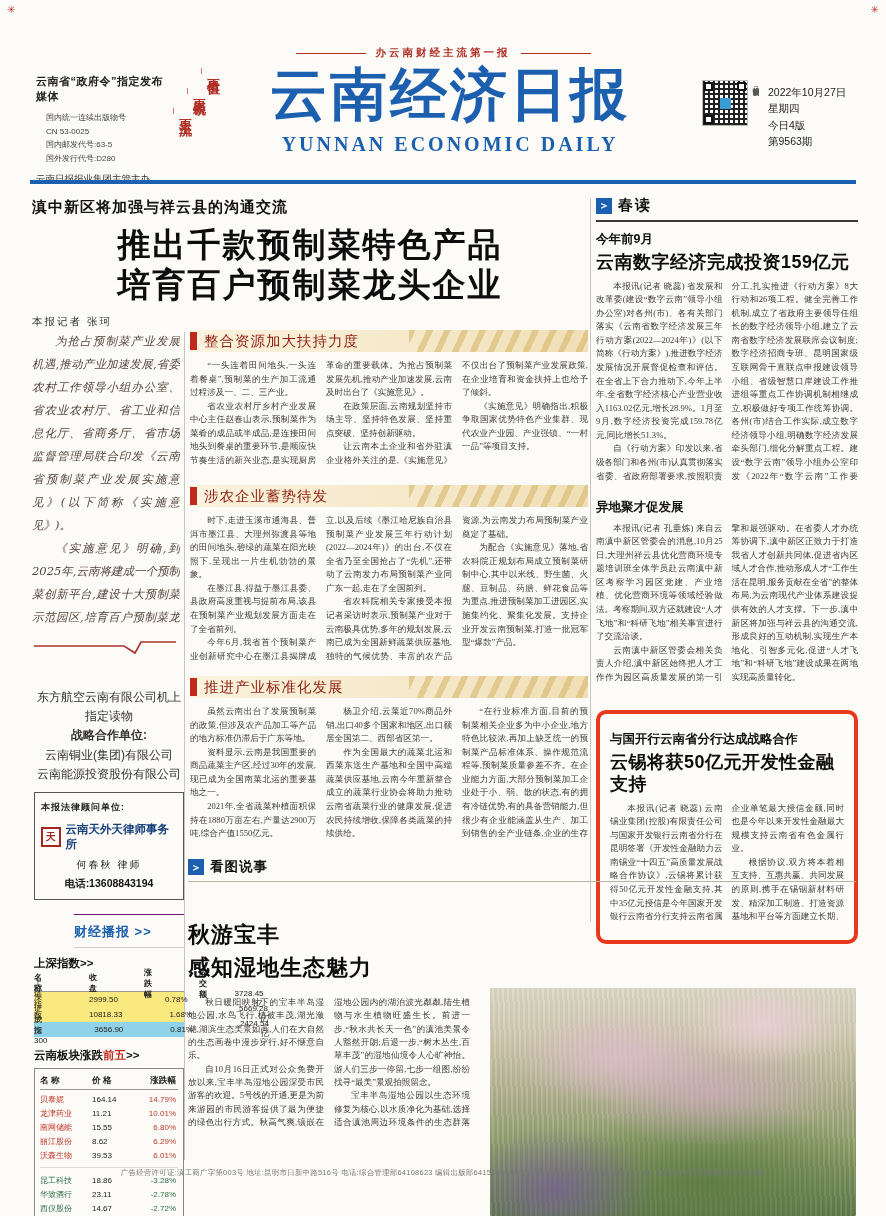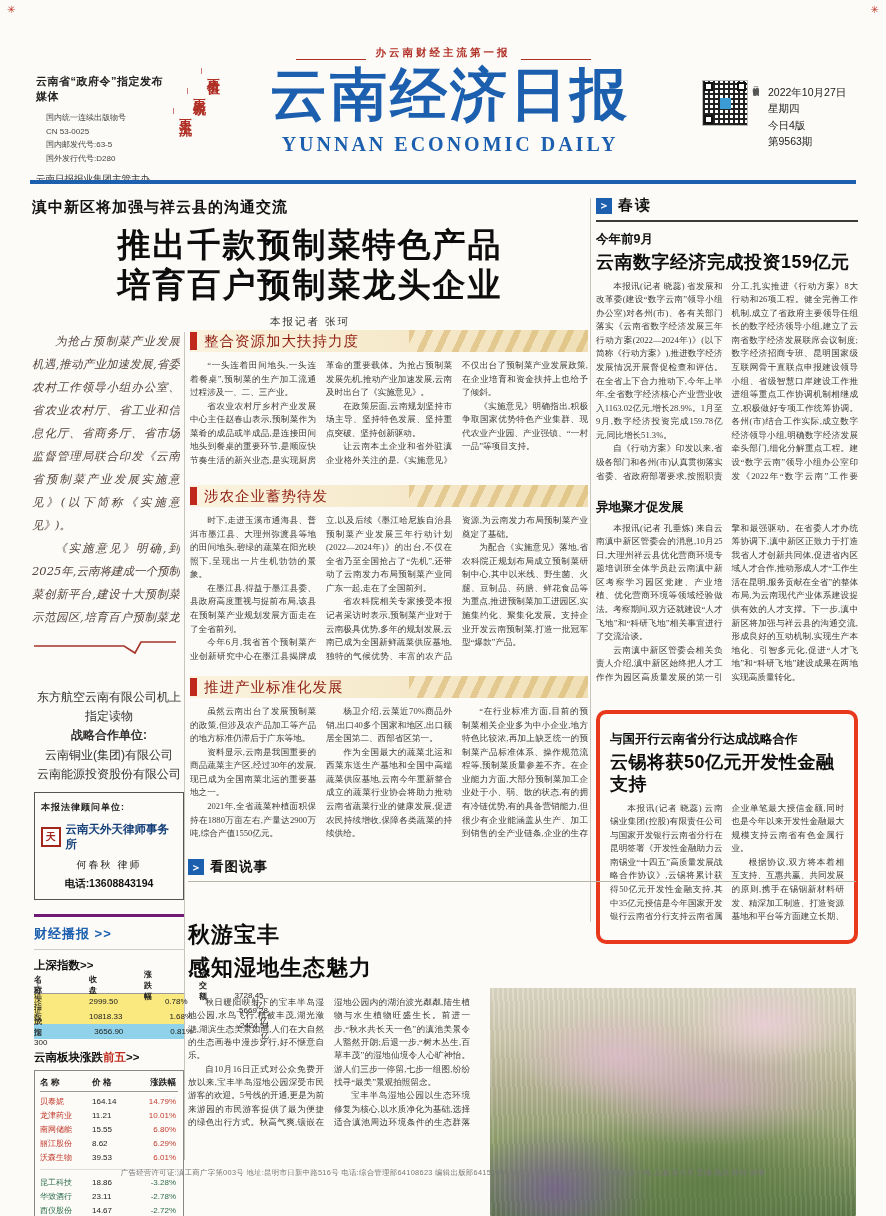--- a/index.html
+++ b/index.html
@@ -5,21 +5,21 @@
   html,body{margin:0;padding:0;background:#e9e7e2;}
   .page{position:relative;width:886px;height:1216px;margin:0 auto;background:#fcfbf8;
         font-family:"Liberation Sans",sans-serif;color:#222;overflow:hidden;}
   [data-name]{box-sizing:border-box;}
 
   
   .corner{position:absolute;color:#c23a2b;font-size:10px;}
   .corner.l{left:7px;top:4px;} .corner.r{right:7px;top:4px;}
 
   
-  .top-slogan{position:absolute;left:0;top:46px;width:100%;display:flex;align-items:flex-end;justify-content:center;gap:10px;}
+  .top-slogan{position:absolute;left:0;top:46px;width:100%;display:flex;align-items:center;justify-content:center;gap:10px;}
   .top-slogan .txt{color:#b03026;font-size:10.5px;letter-spacing:3px;font-weight:bold;}
   .top-slogan .rule{width:70px;height:0;border-top:1px solid #b03026;}
 
   .mh-left{position:absolute;left:36px;top:74px;width:138px;}
   .mh-designation{font-size:11px;font-weight:bold;color:#222;letter-spacing:.5px;}
   .mh-codes{margin-top:7px;font-size:8px;color:#444;line-height:1.7;padding-left:10px;}
   .mh-org{margin-top:8px;font-size:9.5px;color:#333;}
 
   .v-slogan{position:absolute;writing-mode:vertical-rl;color:#b03026;font-size:13px;font-weight:bold;
             font-family:"Liberation Serif",serif;border-left:1px solid #c77;padding-left:2px;letter-spacing:2px;}
@@ -44,21 +44,21 @@
 
   
   .vrule{position:absolute;width:0;border-left:1px solid #c9c5bd;}
   .vr-mid{left:590px;top:198px;height:724px;}
   .vr-side{left:184px;top:332px;height:828px;}
 
   
   .lead-head{position:absolute;left:32px;top:198px;width:556px;}
   .lead-kicker{font-size:15px;font-weight:bold;color:#111;letter-spacing:1px;}
   .lead-h1{margin-top:8px;text-align:center;font-size:33px;font-weight:900;letter-spacing:2px;color:#0d0d0d;line-height:1.22;}
-  .lead-byline{margin-top:9px;text-align:center;font-size:10.5px;color:#333;letter-spacing:2px;}
+  .lead-byline{margin-top:9px;text-align:left;font-size:10.5px;color:#333;letter-spacing:2px;}
 
   .lead-intro{position:absolute;left:32px;top:330px;width:148px;}
   .intro-text{font-family:"DejaVu Serif","Liberation Serif",serif;font-style:italic;font-size:11.5px;
               line-height:2.0;color:#55453c;text-align:justify;height:300px;overflow:hidden;}
   .intro-text p{margin:0;text-indent:2em;}
   .intro-deco{margin-top:10px;}
 
   .lead-secs{position:absolute;left:190px;top:330px;width:398px;}
   .sec-h{position:relative;height:22px;display:flex;align-items:center;padding-left:14px;
          background:linear-gradient(90deg,#fbf3df 0%,#f4e6c4 70%,#f0dfb5 100%);overflow:hidden;}
@@ -94,22 +94,22 @@
   .airline .b{font-weight:bold;}
   .legal-box{margin-top:8px;border:1.5px solid #555;padding:8px 6px;}
   .legal-label{font-size:9px;font-weight:bold;color:#222;letter-spacing:1px;}
   .firm-row{display:flex;align-items:center;gap:5px;margin-top:8px;}
   .law-logo{width:20px;height:20px;border:2px solid #a3271c;color:#a3271c;font-size:10px;font-weight:bold;
             display:flex;align-items:center;justify-content:center;background:#fff;}
   .firm-name{font-size:11.5px;font-weight:bold;color:#15407a;}
   .lawyer{margin-top:6px;text-align:center;font-size:10px;color:#222;letter-spacing:2px;}
   .phone{margin-top:5px;text-align:center;font-size:10.5px;font-weight:bold;color:#111;}
 
-  .fin-head{margin-top:14px;border-top:3px solid #701a75;padding-top:8px;
-            font-size:13px;font-weight:bold;color:#1b5fae;letter-spacing:1px;border-bottom:1px solid #ccc;padding-bottom:6px;}
+  .fin-head{margin-top:14px;border-top:1px solid #701a75;padding-top:8px;
+            font-size:13px;font-weight:bold;color:#1b5fae;letter-spacing:1px;border-bottom:1px solid #ccc;padding-bottom:6px;margin-left:40px;}
   .idx-label{margin-top:8px;font-size:11.5px;font-weight:bold;color:#111;}
   .idx-table{margin-top:5px;font-size:8px;}
   .idx-row{display:flex;height:15px;align-items:center;gap:47px;}
   .idx-row.head{font-weight:bold;border-bottom:1px solid #999;height:16px;}
   .idx-row .c1{width:44px;} .idx-row .c2{width:40px;} .idx-row .c3{width:28px;} .idx-row .c4{width:38px;text-align:right;}
   .idx-row[data-variant="yellow"]{background:#fae97e;}
   .idx-row[data-variant="blue"]{background:#8fd2ea;}
 
   .board-label{margin-top:11px;font-size:11.5px;font-weight:bold;color:#111;}
   .board-label .red{color:#c0281c;}

